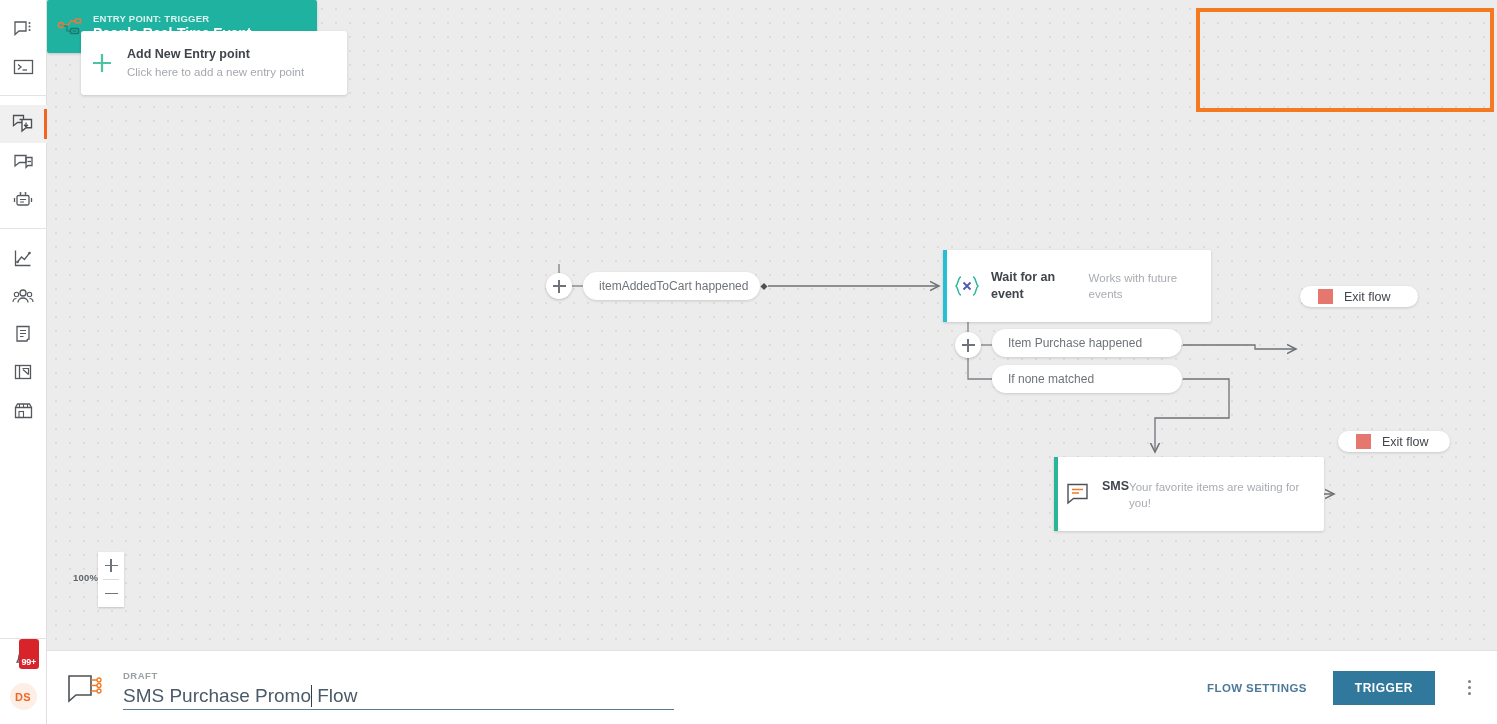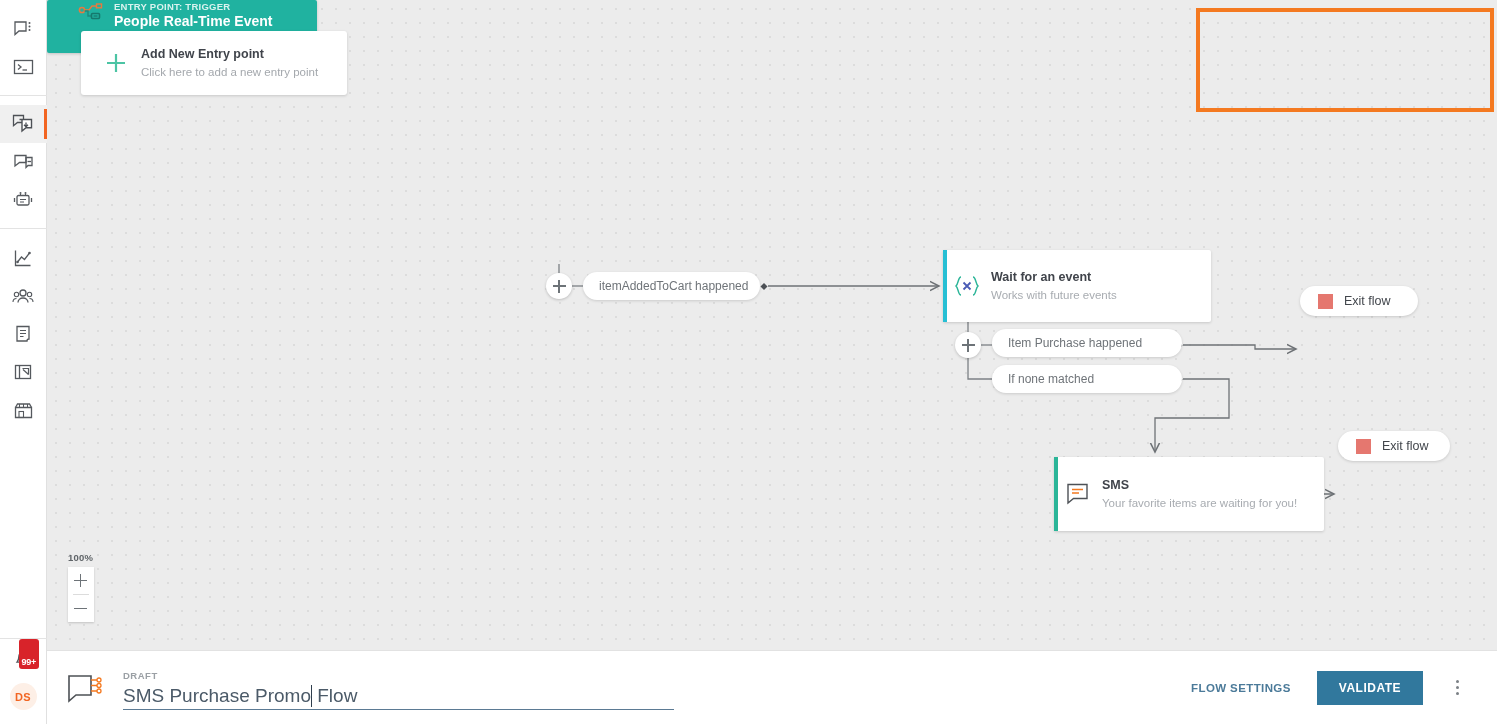--- a/index.html
+++ b/index.html
@@ -57,52 +57,52 @@
     background-position: 2px 2px;
     overflow: hidden;
   }
 
   
   .hcard {
     position: absolute; background: #fff; border-radius: 3px;
     box-shadow: 0 1px 3px rgba(0,0,0,0.16);
     display: flex; align-items: center; cursor: pointer;
   }
-  #add-entry-card { left: 34px; top: 31px; width: 266px; height: 64px; padding-left: 18px; }
+  #add-entry-card { left: 34px; top: 31px; width: 266px; height: 64px; padding-left: 4px; }
   #add-entry-icon { width: 34px; flex: 0 0 34px; display:flex; align-items:center; justify-content:center;}
   .hcard-texts { display:flex; flex-direction: column; justify-content: center; margin-left: 8px;}
   .hcard-title { font-size: 12.5px; font-weight: bold; color: #40444b; line-height: 16px; }
   .hcard-sub { font-size: 11.5px; color: #a4a8ad; line-height: 16px; margin-top: 2px;}
 
   #goal-highlight {
     position: absolute; left: 1149px; top: 8px; width: 298px; height: 104px;
     border: 4px solid #f47920; background: transparent;
   }
   #goal-card { left: 1160px; top: 21px; width: 276px; height: 76px; padding-left: 16px; }
   #goal-icon { width: 34px; flex: 0 0 34px; display:flex; align-items:center; justify-content:center;}
 
   #entry-node {
     left: 486px; top: 211px; width: 270px; height: 53px;
     background: #20b2a0; border-radius: 2px;
     box-shadow: 0 1px 3px rgba(0,0,0,0.18);
-    display: flex; align-items: flex-start; cursor: pointer; padding-left: 21px;
+    display: flex; align-items: center; cursor: pointer;
   }
   #entry-icon { width: 46px; flex: 0 0 46px; display: flex; align-items:center; justify-content:center; }
   #entry-texts { display: flex; flex-direction: column; }
   #entry-kicker { font-size: 9.5px; font-weight: bold; color: #d9f3ef; letter-spacing: 0.25px; line-height: 13px; }
   #entry-title { font-size: 14px; font-weight: bold; color: #ffffff; line-height: 17px; }
 
   .wcard {
     background: #ffffff; border-radius: 2px;
     box-shadow: 0 1px 3px rgba(0,0,0,0.16);
     display: flex; align-items: center; cursor: pointer;
   }
   .wcard-stripe { position: absolute; left: 0; top: 0; bottom: 0; width: 4px; }
   .wcard-icon { width: 48px; flex: 0 0 48px; display: flex; align-items: center; justify-content: center; }
-  .wcard-texts { display:flex; flex-direction: column; }
+  .wcard-texts { display:flex; flex-direction: row; }
   .wcard-title { font-size: 12.5px; font-weight: bold; color: #40444b; line-height: 17px; }
   .wcard-sub { font-size: 11.5px; color: #a8acb1; line-height: 16px; margin-top: 1px; }
 
   #wait-node { left: 896px; top: 250px; width: 268px; height: 72px; position: absolute; }
   #wait-node .wcard { width: 268px; height: 72px; }
   #wait-stripe { background: #26bfd4; }
 
   #sms-node { left: 975px; top: 457px; width: 270px; height: 74px; position: absolute; padding-left: 32px; }
   #sms-node .wcard { width: 270px; height: 74px; }
   #sms-stripe { background: #2bb598; }
@@ -114,21 +114,21 @@
     height: 28px; display: flex; align-items: center; padding: 0 16px;
     font-size: 12px; color: #6f7479; white-space: nowrap; cursor: pointer;
   }
   #pill-added { left: 536px; top: 272px; width: 177px; }
   #pill-purchased { left: 945px; top: 329px; width: 190px; }
   #pill-nonematch { left: 945px; top: 365px; width: 190px; }
 
   .exit-pill {
     position: absolute; background: #fff; border-radius: 17px;
     box-shadow: 0 1px 3px rgba(0,0,0,0.15);
-    height: 30px; display: flex; align-items: center; padding: 0 18px;
+    height: 21px; display: flex; align-items: center; padding: 0 18px;
     font-size: 12.5px; color: #42464c; cursor: pointer;
   }
   .exit-swatch { width: 15px; height: 15px; background: #e5776f; margin-right: 11px; flex:0 0 15px; }
   #exit-1 { left: 1253px; top: 286px; width: 118px; }
   #exit-2 { left: 1291px; top: 431px; width: 112px; }
 
   
   .plus-handle {
     position: absolute; width: 26px; height: 26px; border-radius: 50%;
     background: #fff; box-shadow: 0 1px 3px rgba(0,0,0,0.2);
@@ -142,21 +142,21 @@
   .plus-handle::after { width: 1.6px; height: 13px; }
   #plus-1 { left: 499px; top: 273px; }
   #plus-2 { left: 908px; top: 332px; }
 
   
   #wires { position: absolute; left: 0; top: 0; width: 1450px; height: 650px; }
 
   
   #zoom-ctl {
     position: absolute; left: 26px; top: 552px; width: 15px;
-    display: flex; flex-direction: column; align-items: center;
+    display: flex; flex-direction: row; align-items: center;
   }
   #zoom-label {
     font-size: 9.5px; font-weight: bold; color: #5f6468; letter-spacing: 0.2px;
     margin-bottom: 4px; background: transparent;
   }
   #zoom-box {
     width: 26px; background: #fff; box-shadow: 0 1px 2px rgba(0,0,0,0.18);
     display: flex; flex-direction: column; align-items: center;
   }
   .zoom-btn {
@@ -185,21 +185,21 @@
     height: 27px; display: flex; align-items: center;
   }
   #bb-title {
     font-size: 19px; color: #4b5a68; line-height: 24px; white-space: pre;
   }
   #bb-caret {
     display: inline-block; width: 1px; height: 22px; background: #2f3e4d;
     vertical-align: middle;
   }
   #bb-saved { font-size: 11px; color: #a7abaf; line-height: 16px; margin-top: 4px; }
-  #bb-right { flex: 1 1 auto; display: flex; align-items: center; justify-content: flex-end; padding-right: 18px; }
+  #bb-right { flex: 1 1 auto; display: flex; align-items: center; justify-content: flex-end; padding-right: 6px; }
   #flow-settings {
     font-size: 11.5px; font-weight: bold; color: #4e7align; color: #4b7a99;
     letter-spacing: 0.4px; margin-right: 26px; cursor: pointer;
   }
   #validate {
     background: #31789d; color: #fff; border: none;
     font-family: "Liberation Sans", sans-serif;
     font-size: 12px; font-weight: bold; letter-spacing: 0.5px;
     padding: 0 22px; height: 34px; cursor: pointer;
   }
@@ -489,21 +489,21 @@
     <div id="bb-main">
       <div id="bb-draft">DRAFT</div>
       <div id="bb-title-wrap">
         <span id="bb-title">SMS Purchase Promo</span>
           <span id="bb-caret"></span>
           <span id="bb-title-tail" style="font-size:19px;color:#4b5a68;white-space:pre;"> Flow</span>
       </div>
     </div>
     <div id="bb-right">
       <div id="flow-settings">FLOW SETTINGS</div>
-      <button id="validate">VALIDATE</button>
+      <button id="validate">TRIGGER</button>
       <div id="kebab">
         <span class="kdot"></span>
         <span class="kdot"></span>
         <span class="kdot"></span>
       </div>
     </div>
   </div>
 </div>
 
 </body></html>

